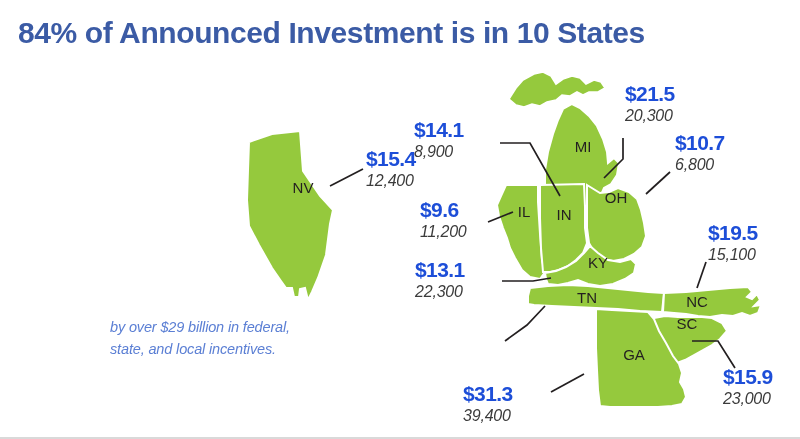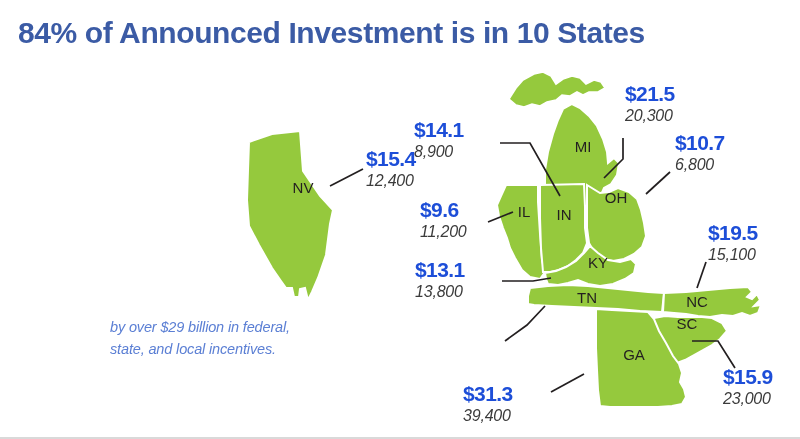--- a/index.html
+++ b/index.html
@@ -241,21 +241,21 @@
     <div class="jobs">11,200</div>
   </div>
 
   <div class="callout align-left" style="left:708px; top:209px;margin-top:13px;">
     <div class="amount">$19.5</div>
     <div class="jobs">15,100</div>
   </div>
 
   <div class="callout align-right" style="left:415px; top:259px; width:78px;">
     <div class="amount">$13.1</div>
-    <div class="jobs">13,800</div>
+    <div class="jobs">22,300</div>
   </div>
 
 
   <div class="callout align-left" style="left:723px; top:366px;">
     <div class="amount">$15.9</div>
     <div class="jobs">23,000</div>
   </div>
 
   <div class="callout align-right" style="left:463px; top:383px; width:86px;">
     <div class="amount">$31.3</div>

